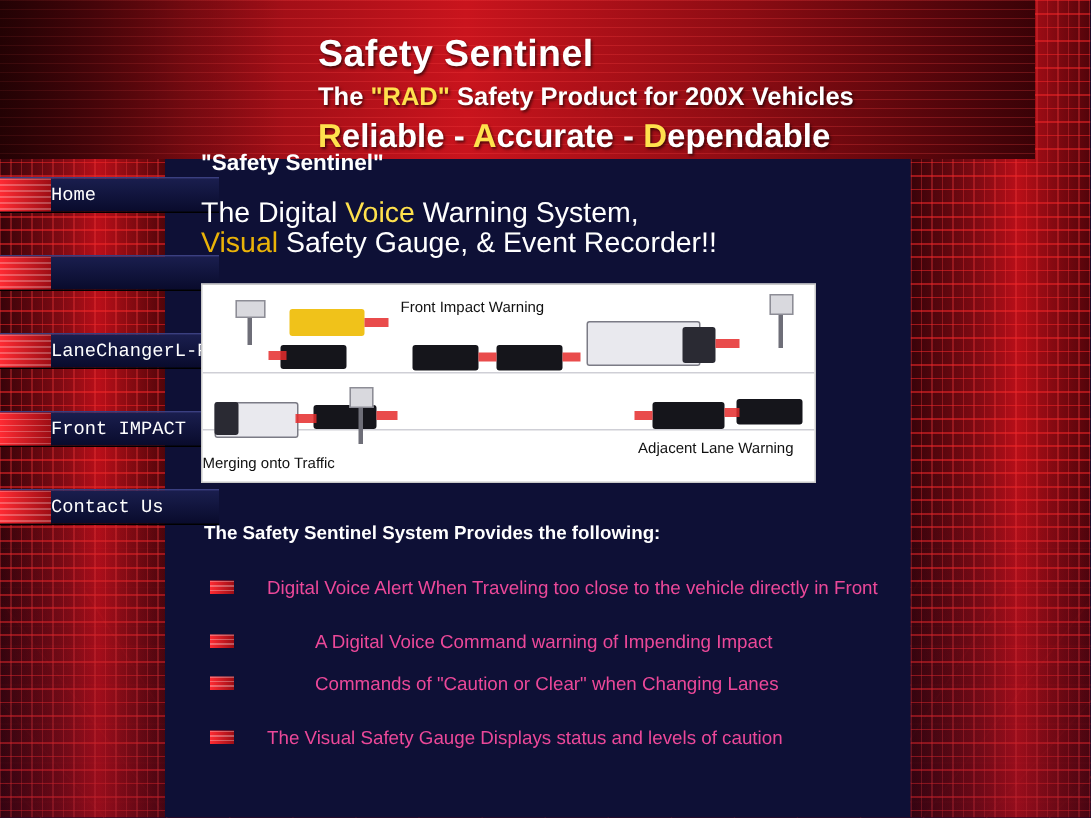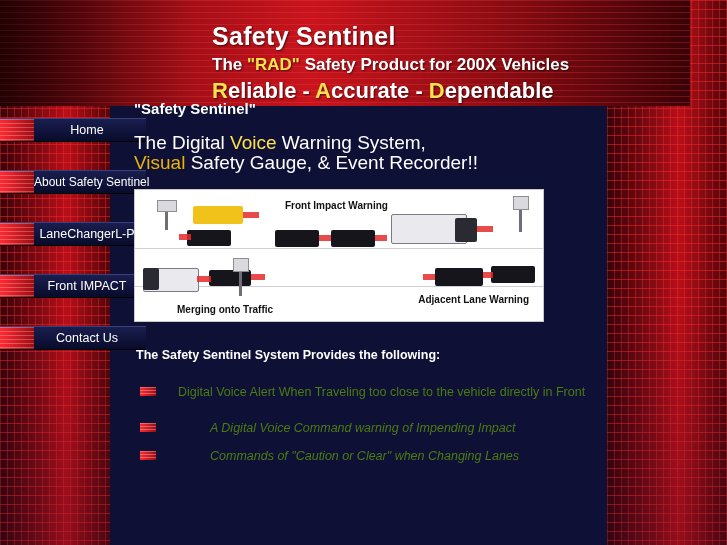--- a/index.html
+++ b/index.html
@@ -149,25 +149,26 @@
   .nav-item .bar-left {
     width: 34px;
     height: 100%;
     background:
       repeating-linear-gradient(to bottom, rgba(255,255,255,0.25) 0px, rgba(255,255,255,0.25) 1px, rgba(0,0,0,0) 1px, rgba(0,0,0,0) 4px),
       linear-gradient(to right, #ff2b33, #9d0d14);
     flex: 0 0 34px;
   }
   .nav-item .nav-label {
     flex: 1 1 auto;
-    text-align: center;
+    text-align: left;
     color: #ffffff;
     font-size: 12.5px;
     padding-right: 6px;
     white-space: nowrap;
+    font-family: Liberation Mono, monospace;
   }
   .nav-item.wide .nav-label { font-size: 12px; }
 
   
   .main {
     position: absolute;
     left: 134px;
     top: 100px;
     width: 470px;
     z-index: 8;
@@ -195,27 +196,26 @@
     background: #ffffff;
     border: 1px solid #c9c9c9;
     position: relative;
     overflow: hidden;
     margin: 0 0 26px 0;
   }
   .figure .cap {
     position: absolute;
     font-family: "Liberation Sans", sans-serif;
     color: #111;
-    font-weight: bold;
+    font-weight: normal;
     font-size: 10px;
-    margin-left: 18px;
   }
   .cap-front { left: 132px; top: 10px; font-size: 11px; }
   .cap-adj  { right: 14px; bottom: 16px; font-size: 11px; }
-  .cap-merge{ left: 24px; bottom: 6px; font-size: 11px; }
+  .cap-merge{ left: 0; bottom: 6px; font-size: 11px; }
 
   
   .veh { position: absolute; border-radius: 2px; }
   .veh.dark { background: #15151b; }
   .veh.yellow { background: #f0c21a; }
   .veh.truck { background: #e9e9ee; border: 1px solid #7b7b85; }
   .veh.truckdark { background: #2a2a33; }
   .beam {
     position: absolute;
     background: #e52b2b;
@@ -243,34 +243,34 @@
     color: #ffffff;
     margin: 0 0 22px 2px;
   }
 
   .bullets { margin: 0; padding: 0; list-style: none; }
   .bullet {
     position: relative;
     padding-left: 44px;
     margin-bottom: 20px;
     font-size: 12.5px;
-    color: #4d7c0f;
+    color: #ec4899;
     line-height: 16px;
   }
   .bullet .dot {
     position: absolute;
     left: 6px;
     top: 3px;
     width: 16px;
     height: 9px;
     background:
       repeating-linear-gradient(to bottom, rgba(255,255,255,0.3) 0px, rgba(255,255,255,0.3) 1px, rgba(0,0,0,0) 1px, rgba(0,0,0,0) 3px),
       linear-gradient(to right, #ff2b33, #9d0d14);
   }
-  .bullet.indent1 { padding-left: 76px; font-style: italic; }
+  .bullet.indent1 { padding-left: 76px; }
   .bullet.indent2 { padding-left: 104px; }
   .bullet.tight { margin-bottom: 12px; }
 </style>
 </head>
 <body>
 
 <div class="page">
 
   <div class="grid-floor">
     <div class="vlines" id="vlines">
@@ -307,21 +307,20 @@
     <div class="title-rad"><span class="hl">R</span><span>eliable</span><span> - </span><span class="hl">A</span><span>ccurate</span><span> - </span><span class="hl">D</span><span>ependable</span></div>
   </div>
 
   <nav class="nav">
     <div class="nav-item">
       <span class="bar-left"></span>
       <span class="nav-label">Home</span>
     </div>
     <div class="nav-item wide">
       <span class="bar-left"></span>
-      <span class="nav-label">About Safety Sentinel</span>
     </div>
     <div class="nav-item">
       <span class="bar-left"></span>
       <span class="nav-label">LaneChangerL-P</span>
     </div>
     <div class="nav-item">
       <span class="bar-left"></span>
       <span class="nav-label">Front IMPACT</span>
     </div>
     <div class="nav-item">
@@ -386,17 +385,21 @@
         <span>Digital Voice Alert When Traveling too close to the vehicle directly in Front</span>
       </li>
       <li class="bullet indent1 tight">
         <span class="dot"></span>
         <span>A Digital Voice Command warning of Impending Impact</span>
       </li>
       <li class="bullet indent1">
         <span class="dot"></span>
         <span>Commands of "Caution or Clear" when Changing Lanes</span>
       </li>
+      <li class="bullet">
+        <span class="dot"></span>
+        <span>The Visual Safety Gauge Displays status and levels of caution</span>
+      </li>
 
     </ul>
   </main>
 
 </div>
 
 </body></html>

